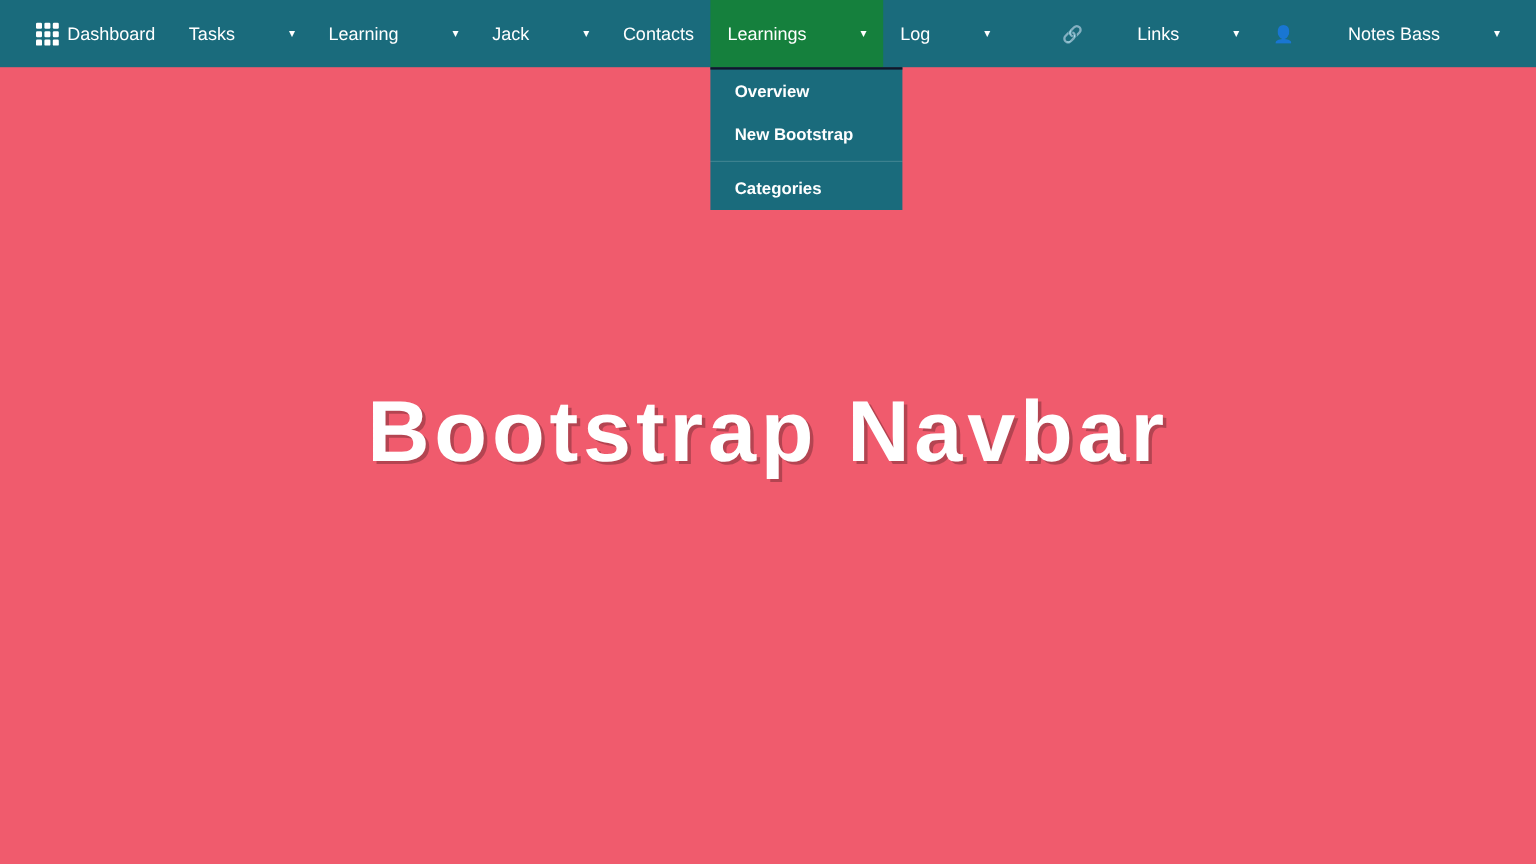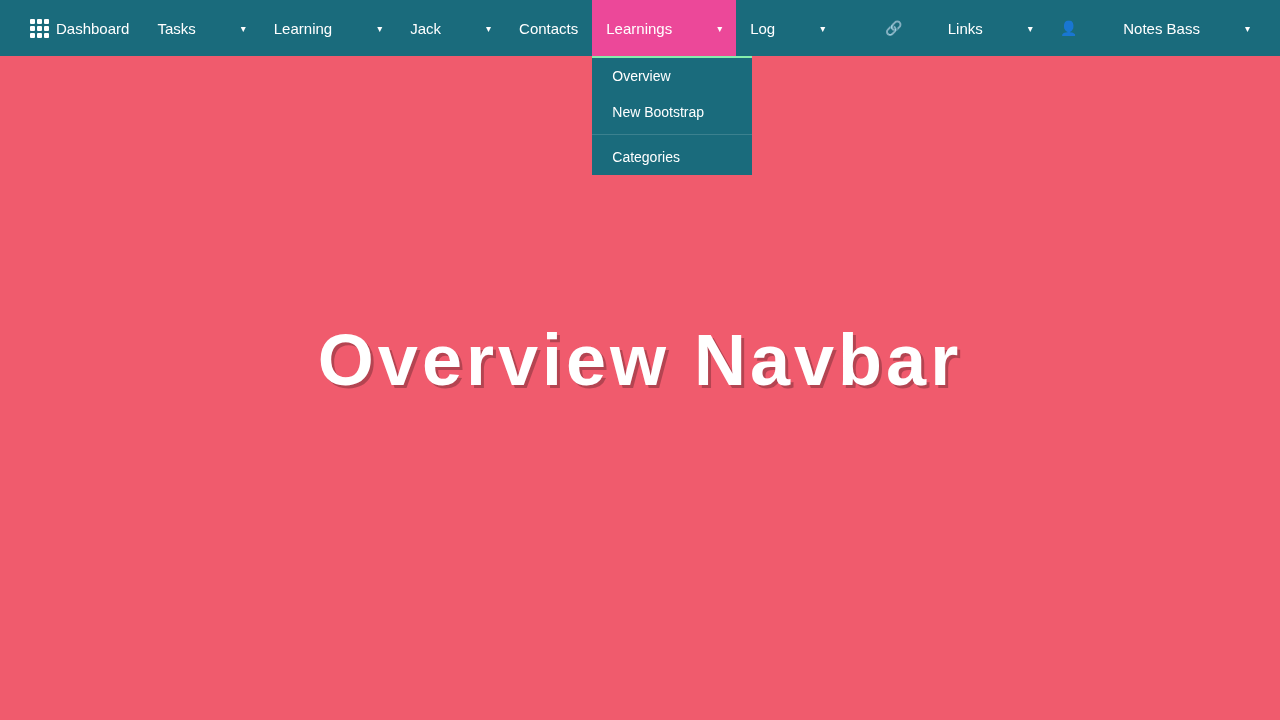--- a/index.html
+++ b/index.html
@@ -46,21 +46,21 @@
       color: #fff;
       font-size: 15px;
       cursor: pointer;
       white-space: nowrap;
       position: relative;
       text-decoration: none;
       gap: 40px;
     }
 
     .nav-item.active {
-      background-color: #ec4899;
+      background-color: #15803d;
     }
 
     .nav-item .caret {
       display: inline-block;
       margin-left: 5px;
       font-size: 10px;
     }
 
     .nav-brand {
       display: flex;
@@ -92,21 +92,22 @@
       position: relative;
     }
 
     .dropdown-menu {
       position: absolute;
       top: 100%;
       left: 0;
       background-color: #1a6b7c;
       min-width: 160px;
       z-index: 200;
-      border-top: 2px solid #86efac;
+      border-top: 2px solid #0f172a;
+      font-weight: bold;
     }
 
     .dropdown-item {
       display: block;
       padding: 10px 20px;
       color: #fff;
       font-size: 14px;
       cursor: pointer;
       text-decoration: none;
     }
@@ -213,13 +214,13 @@
 
     <div class="nav-item">
       <span class="user-icon">👤</span>
       <span>Notes Bass</span>
       <span class="caret">▾</span>
     </div>
 
   </div>
 </nav>
 
-<h1 class="page-heading">Overview Navbar</h1>
+<h1 class="page-heading">Bootstrap Navbar</h1>
 
 </body></html>

